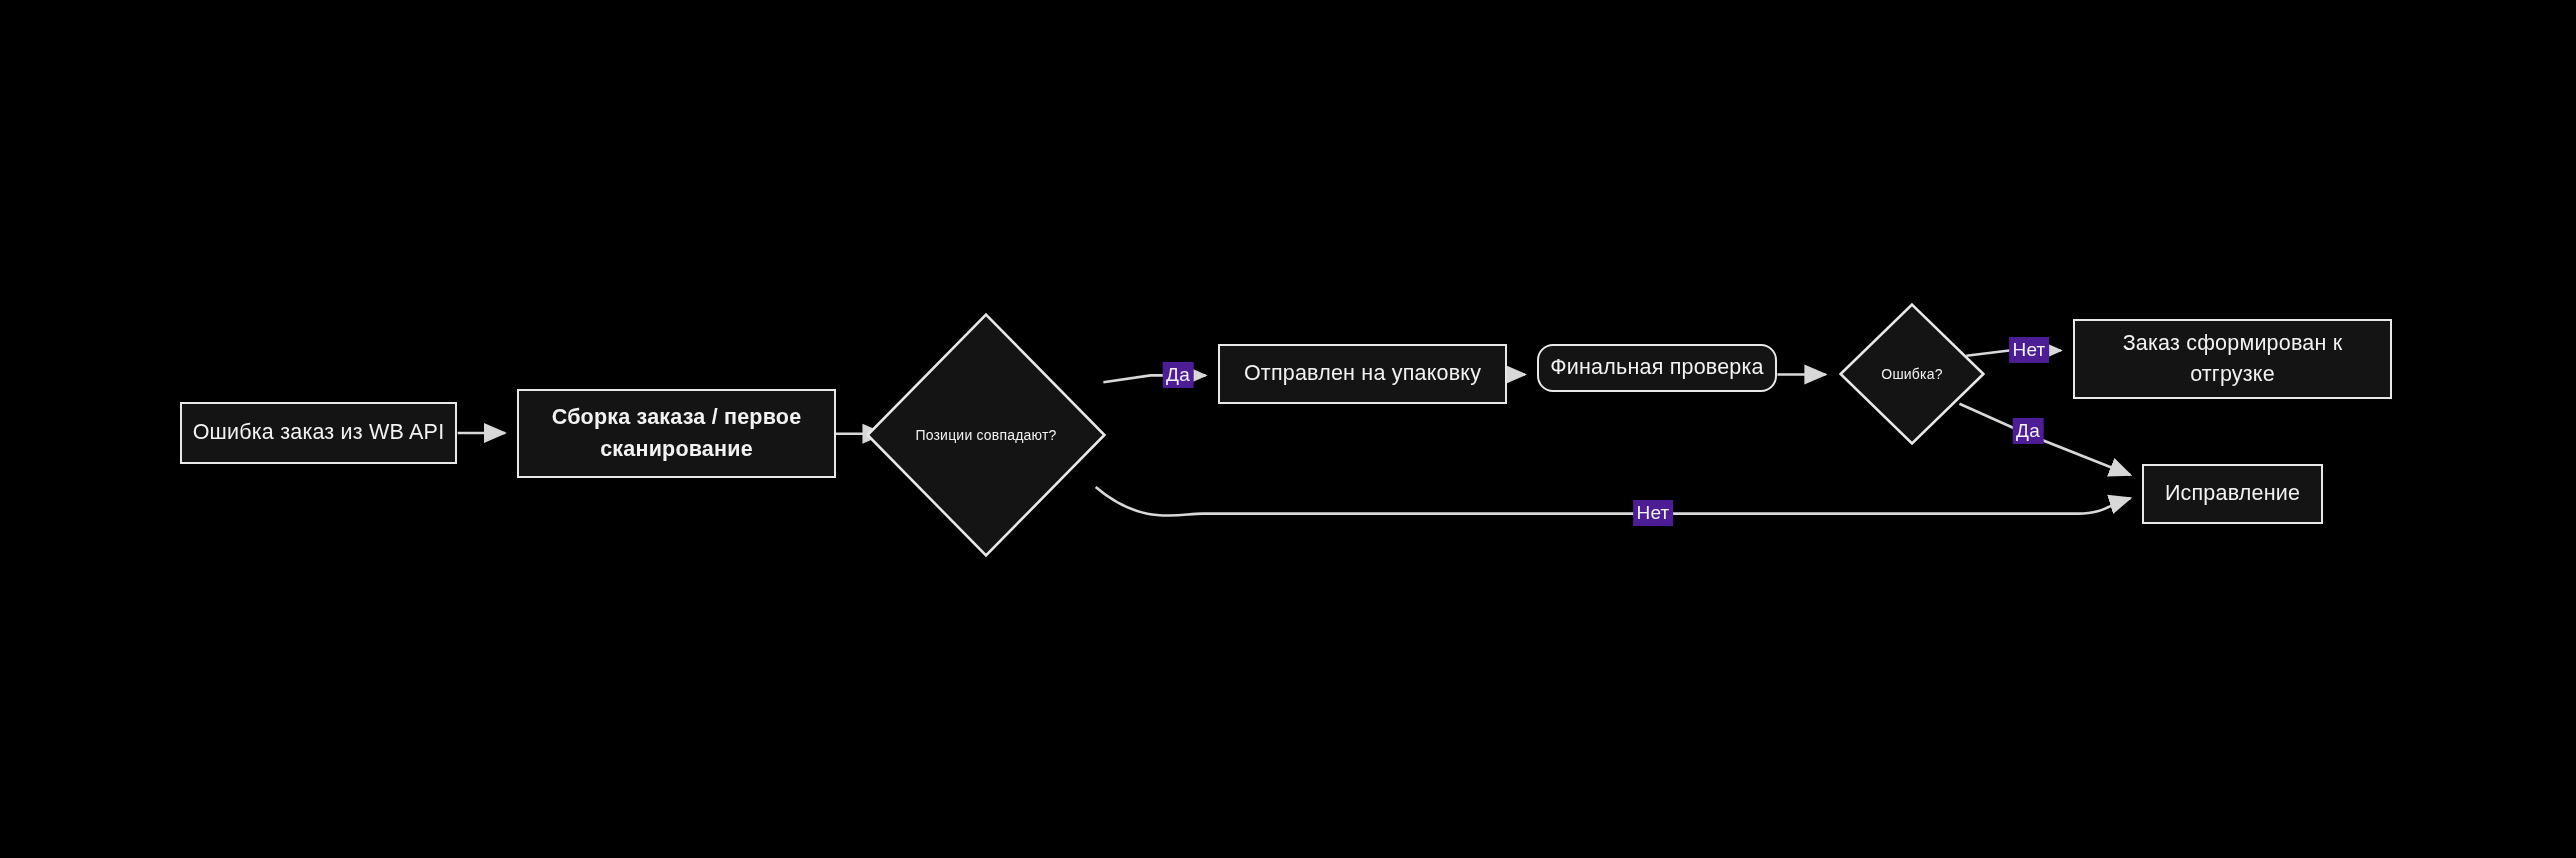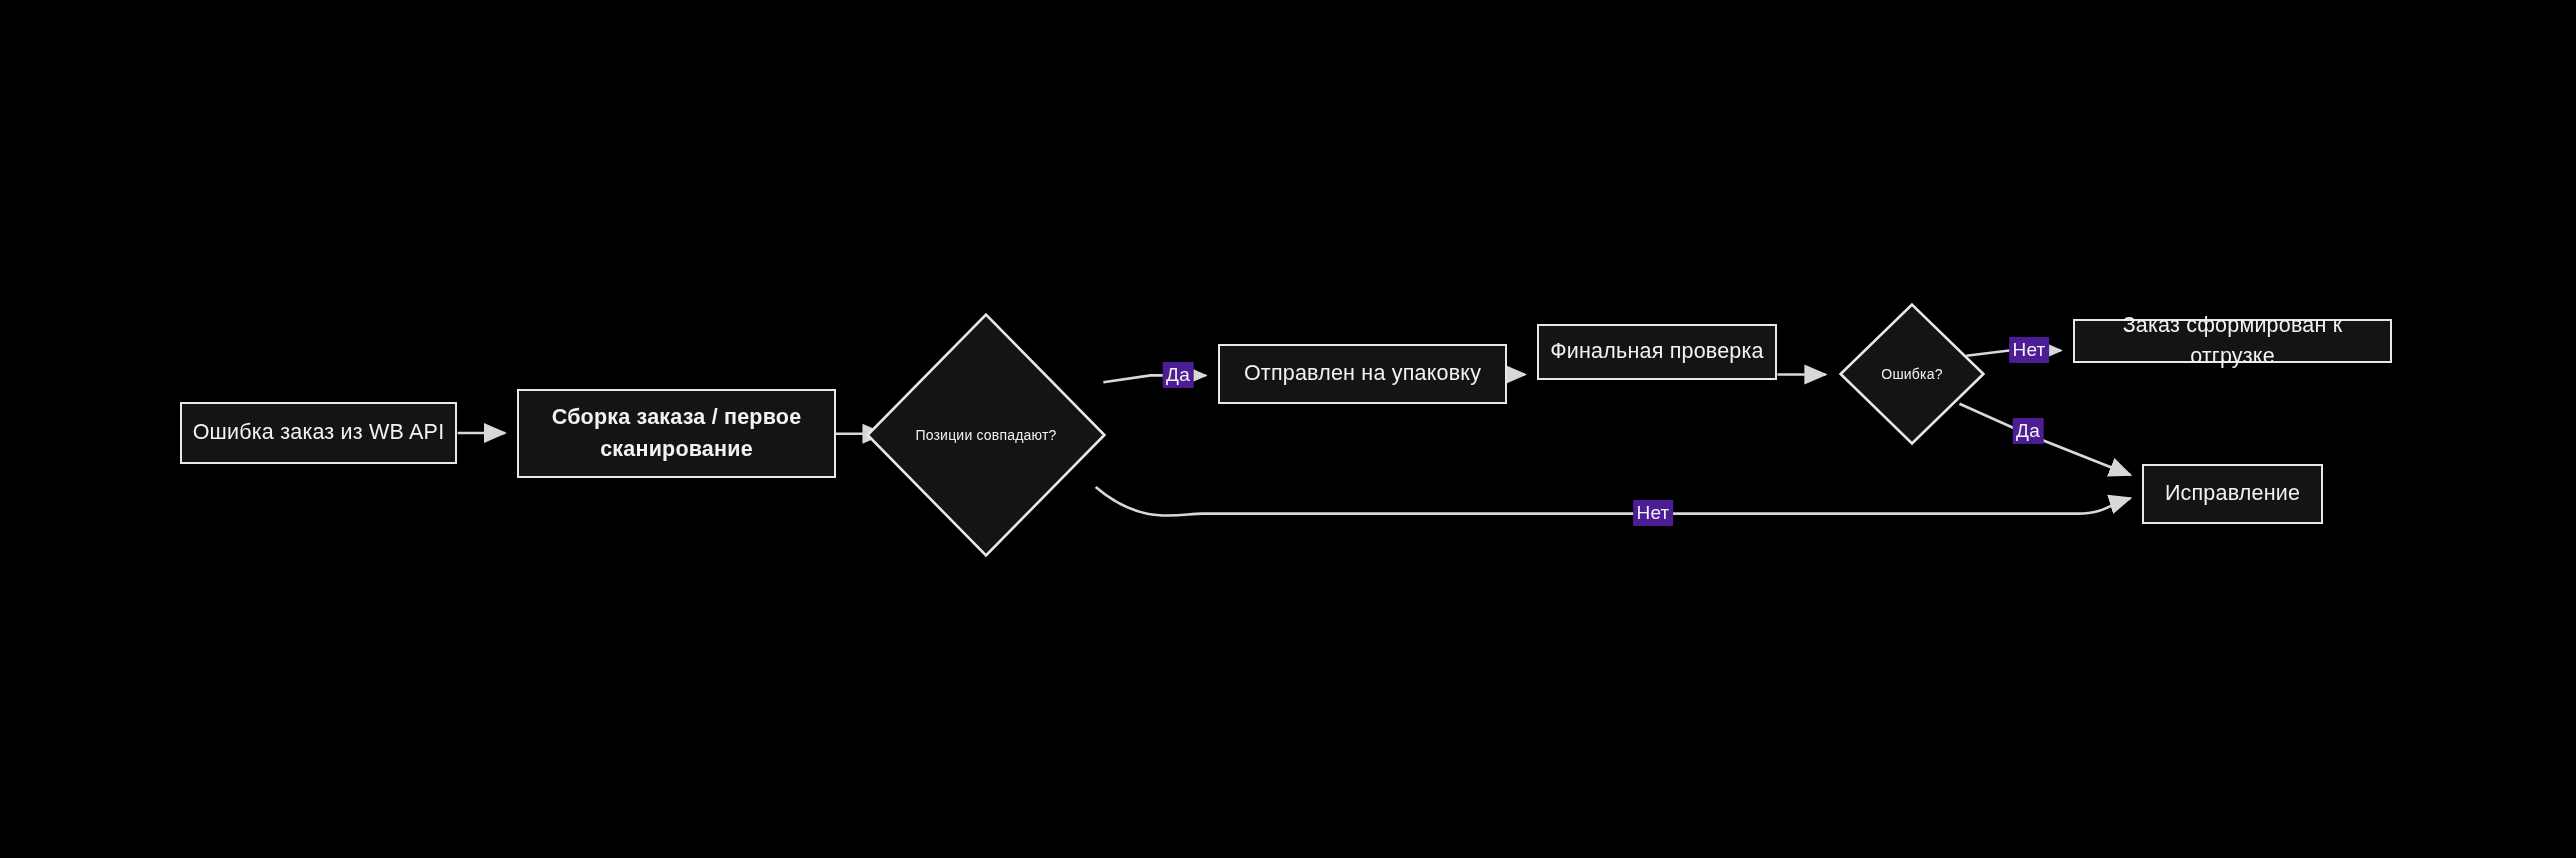--- a/index.html
+++ b/index.html
@@ -118,32 +118,32 @@
     <svg class="diamond-shape" viewBox="0 0 282 287" preserveAspectRatio="none">
       <polygon points="141,3 279,143.5 141,284 3,143.5" fill="#141414" stroke="#e8e8e8" stroke-width="3"></polygon>
     </svg>
     <span class="diamond-text">Позиции совпадают?</span>
   </div>
 
   <div class="node" style="left:1218px; top:344px; width:289px; height:60px;">
     <span class="node-label">Отправлен на упаковку</span>
   </div>
 
-  <div class="node" style="left:1537px; top:324px; width:240px; height:56px;">
+  <div class="node" style="left:1537px; top:344px; width:240px; height:48px;border-radius:16px;">
     <span class="node-label">Финальная проверка</span>
   </div>
 
   <div class="diamond-wrap" style="left:1838px; top:302px; width:148px; height:144px;">
     <svg class="diamond-shape" viewBox="0 0 172 168" preserveAspectRatio="none">
       <polygon points="86,3 169,84 86,165 3,84" fill="#141414" stroke="#e8e8e8" stroke-width="3"></polygon>
     </svg>
     <span class="diamond-text">Ошибка?</span>
   </div>
 
-  <div class="node" style="left:2073px; top:319px; width:319px; height:44px;">
+  <div class="node" style="left:2073px; top:319px; width:319px; height:80px;">
     <span class="node-label">Заказ сформирован к отгрузке</span>
   </div>
 
   <div class="node" style="left:2142px; top:464px; width:181px; height:60px;">
     <span class="node-label">Исправление</span>
   </div>
 
   <span class="edge-label" style="left:1178px; top:375px;">Да</span>
 
   <span class="edge-label" style="left:1653px; top:513px;">Нет</span>

